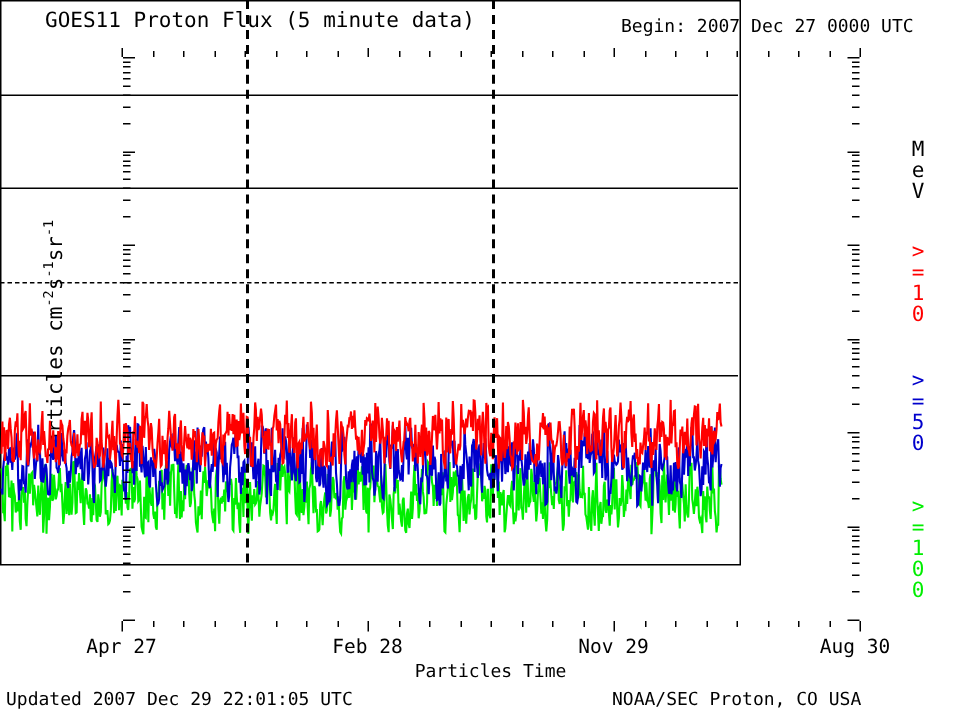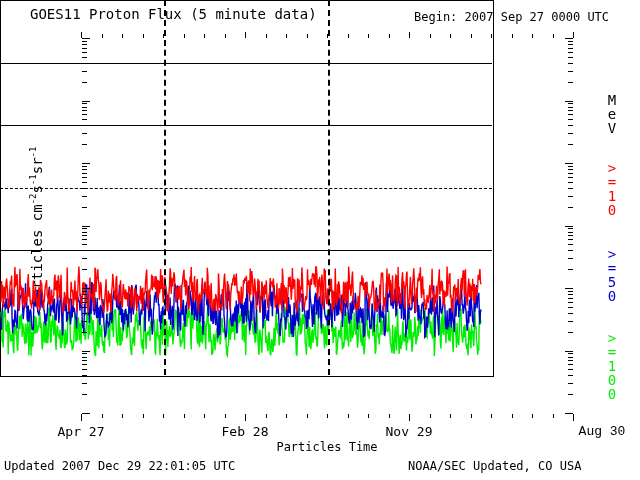--- a/index.html
+++ b/index.html
@@ -158,21 +158,21 @@
     white-space: nowrap;
   }
 
   svg { display: block; }
 </style>
 </head>
 <body>
 
 <div class="abs" id="chart-title">GOES11 Proton Flux (5 minute data)</div>
 
-<div class="abs" id="begin-label">Begin: 2007 Sep 27 0000 UTC</div>
+<div class="abs" id="begin-label">Begin: 2007 Dec 27 0000 UTC</div>
 
 <div id="y-axis-title">
   <span>Particles cm</span><sup>-2</sup><span>s</span><sup>-1</sup><span>sr</span><sup>-1</sup>
 </div>
 
 <div id="plot-frame">
   <div id="plot-inner">
 
     <div class="hgrid" style="top:62.5px;"></div>
     <div class="hgrid" style="top:125px;"></div>
@@ -358,23 +358,23 @@
     <div class="xtick-minor top" style="left: 532px;"></div>
     <div class="xtick-minor " style="left: 552.5px;"></div>
     <div class="xtick-minor top" style="left: 552.5px;"></div>
     <div class="xtick-major " style="left: 573px;"></div>
     <div class="xtick-major top" style="left: 573px;"></div>
   </div>
 
 <div class="xlabel-tick" style="left:81px;">Apr 27</div>
 <div class="xlabel-tick" style="left:245px;">Feb 28</div>
 <div class="xlabel-tick" style="left:409px;">Nov 29</div>
-<div class="xlabel-tick" style="left:602px;font-family:Liberation Mono, monospace;">Aug 30</div>
+<div class="xlabel-tick" style="left:570px;">Aug 30</div>
 
 <div id="x-axis-title">Particles Time</div>
 
 <div class="side-legend" style="left:604px; top:92px;  color:#000000;">MeV</div>
 <div class="side-legend" style="left:604px; top:160px; color:#ff0000;">&gt;=10</div>
 <div class="side-legend" style="left:604px; top:246px; color:#0000cc;">&gt;=50</div>
 <div class="side-legend" style="left:604px; top:330px; color:#00ee00;">&gt;=100</div>
 
 <div class="abs" id="footer-updated">Updated 2007 Dec 29 22:01:05 UTC</div>
-<div class="abs" id="footer-source">NOAA/SEC Updated, CO USA</div>
+<div class="abs" id="footer-source">NOAA/SEC Proton, CO USA</div>
 
 </body></html>

